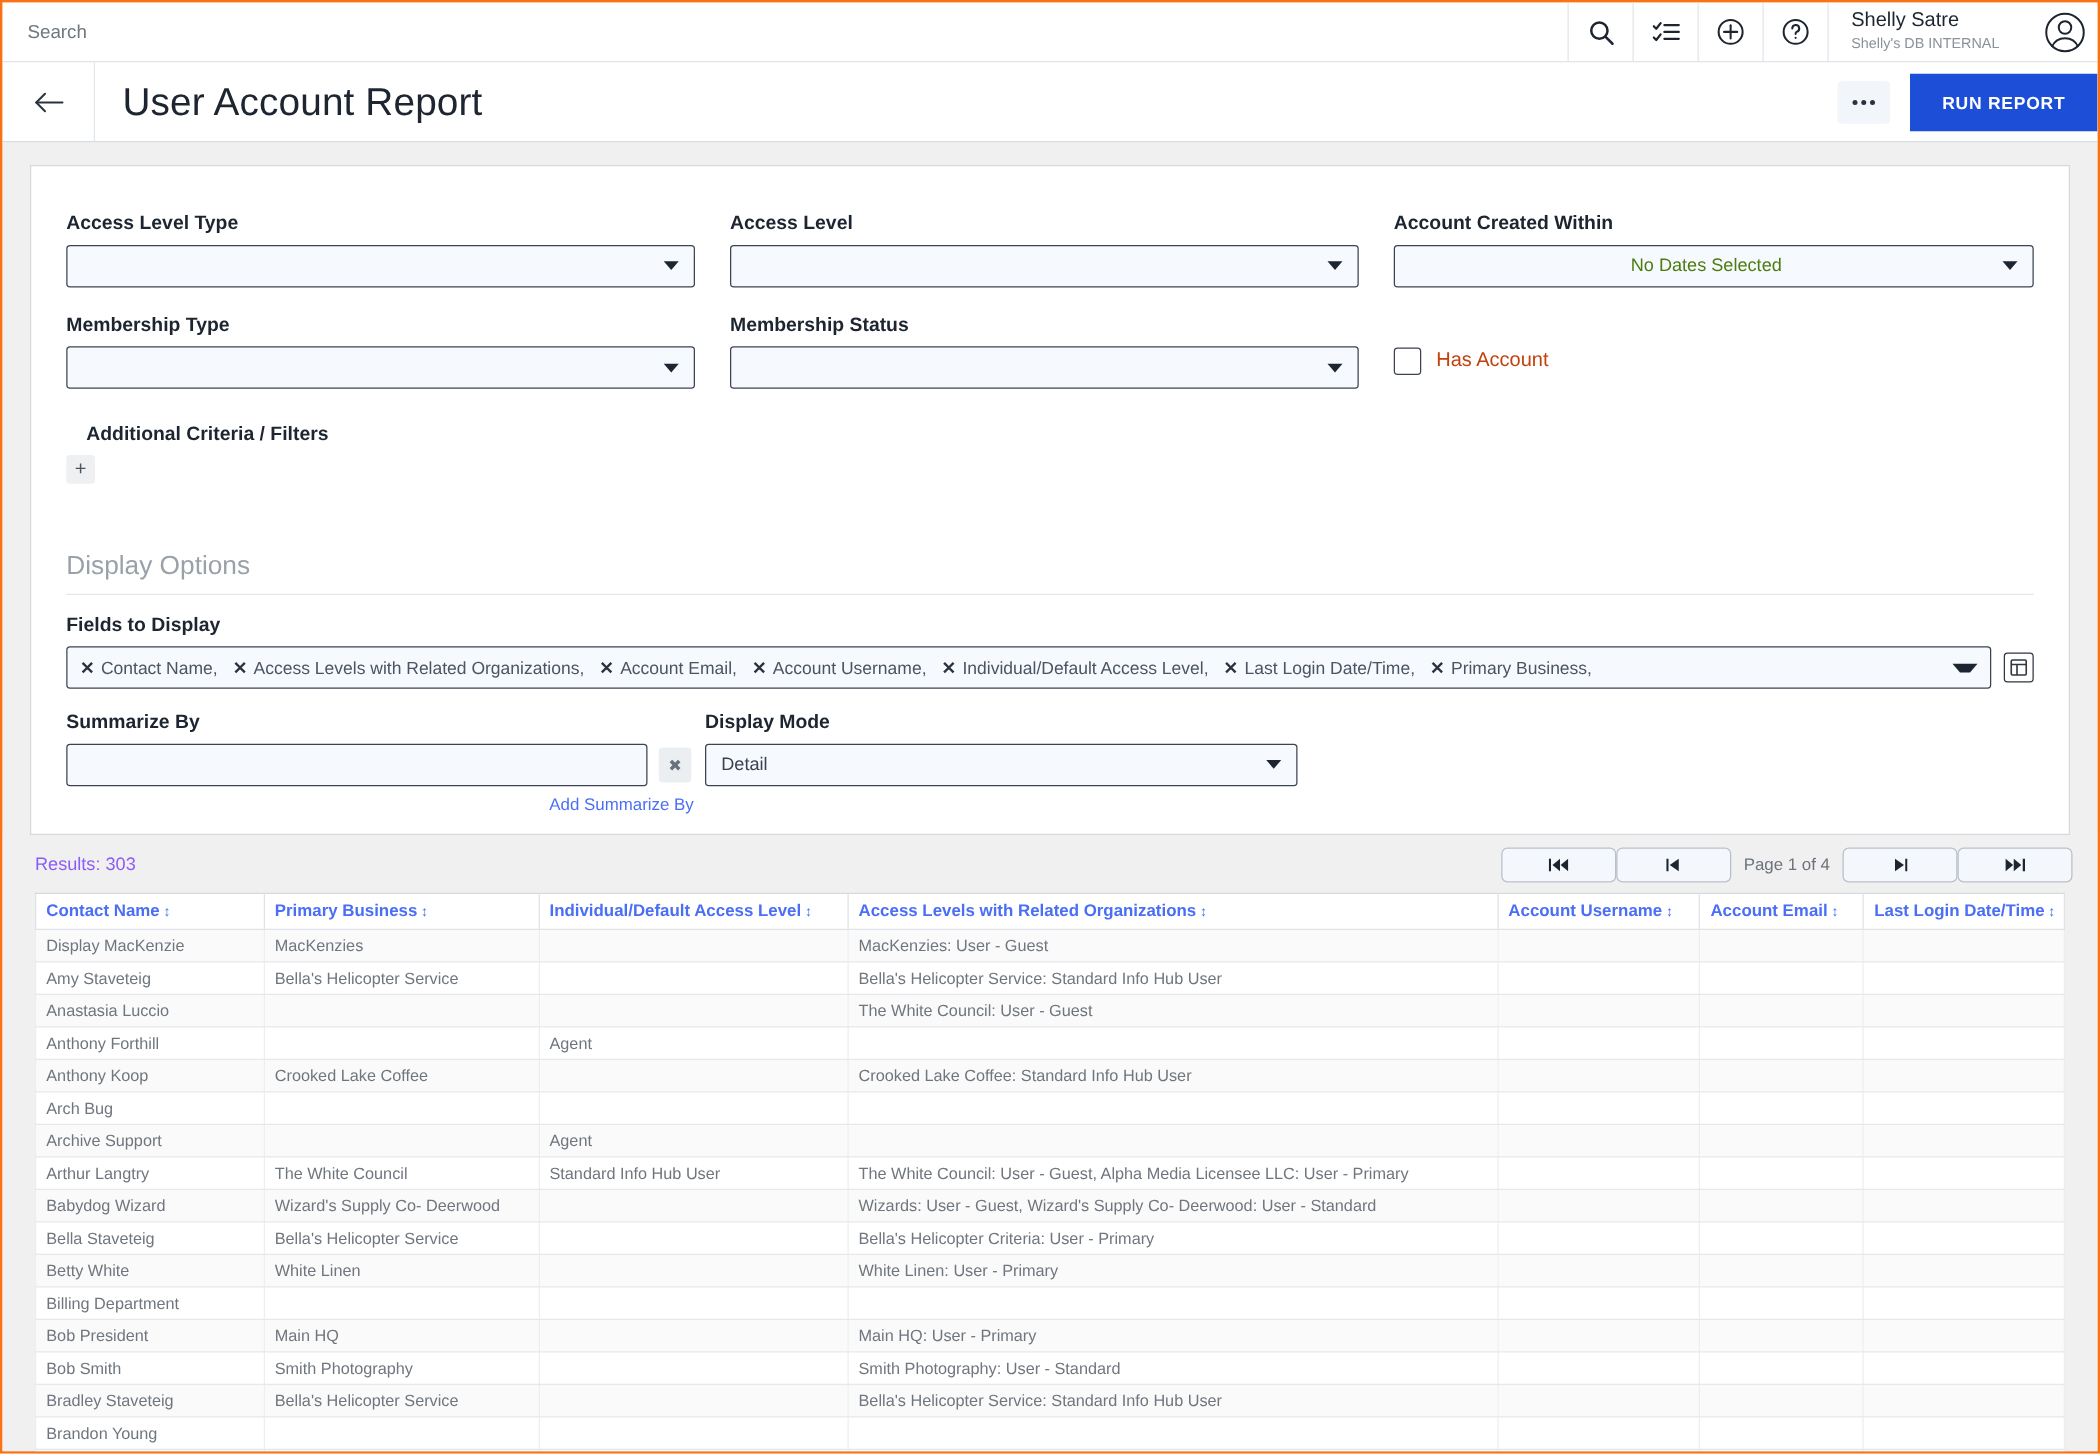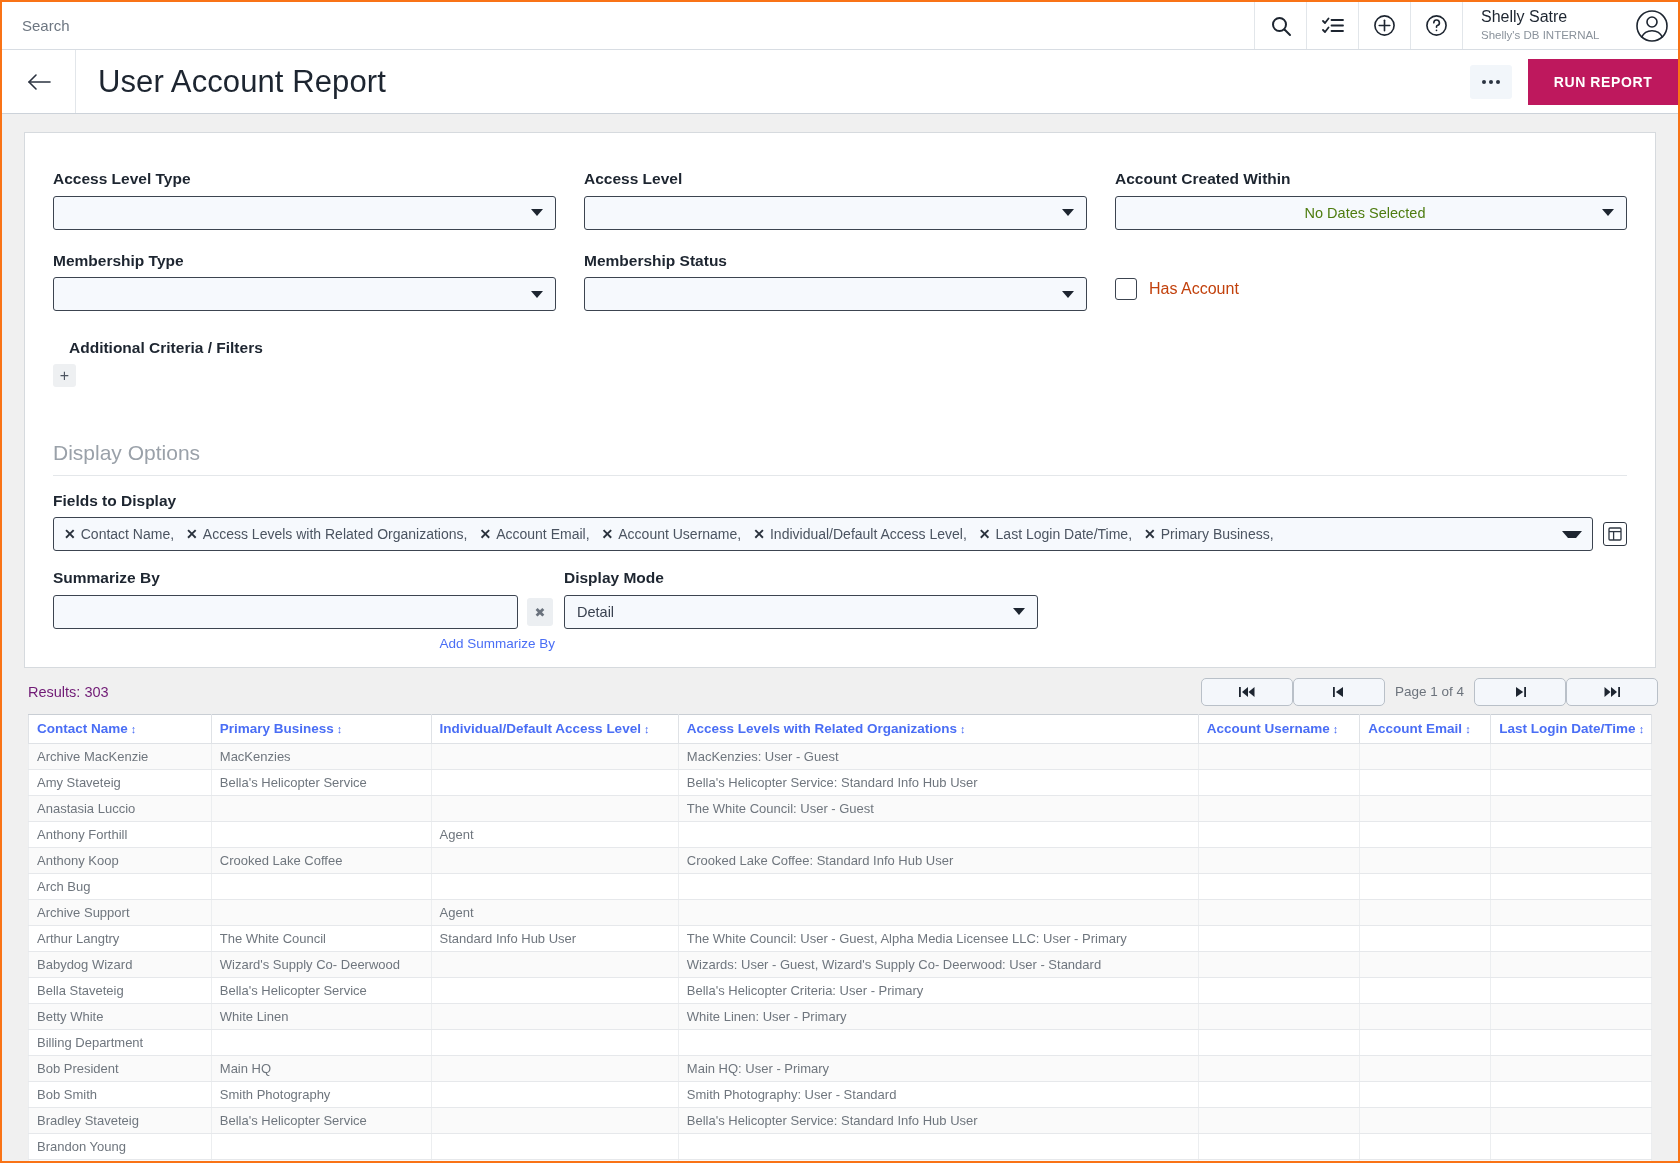--- a/index.html
+++ b/index.html
@@ -82,21 +82,21 @@
   .dots-btn {
     width: 42px; height: 34px;
     background: #f2f6fa;
     border-radius: 3px;
     display: flex; align-items: center; justify-content: center;
     gap: 3px; cursor: pointer;
     margin-right: 16px;
   }
   .dot { width: 4px; height: 4px; border-radius: 50%; background: #2b3340; }
   .run-report-btn {
-    background: #be185d; color: #fff;
+    background: #1d4ed8; color: #fff;
     font-size: 14px; font-weight: bold; letter-spacing: 0.6px;
     height: 46px;
     display: flex; align-items: center; justify-content: center;
     padding: 0 24px;
     min-width: 150px;
     cursor: pointer;
     border: none;
     font-family: "Liberation Sans", sans-serif;
   }
 
@@ -245,21 +245,21 @@
   }
 
   
   .resultsbar {
     display: flex; align-items: center;
     padding: 10px 20px 8px 8px;
     background: #f0f0f0;
     margin: 0 -22px;
     padding-left: 26px;
   }
-  .results-count { font-size: 14.5px; color: #701a75; }
+  .results-count { font-size: 14.5px; color: #8b5cf6; }
   .pager { margin-left: auto; display: flex; align-items: center; gap: 0; }
   .pager-btn {
     width: 92px; height: 28px;
     background: #f4f7fb;
     border: 1px solid #b9c0c8;
     border-radius: 5px;
     display: flex; align-items: center; justify-content: center;
     cursor: pointer;
   }
   .page-indicator {
@@ -554,21 +554,21 @@
               <th><span>Primary Business</span><span class="sort">↕</span></th>
               <th><span>Individual/Default Access Level</span><span class="sort">↕</span></th>
               <th><span>Access Levels with Related Organizations</span><span class="sort">↕</span></th>
               <th><span>Account Username</span><span class="sort">↕</span></th>
               <th><span>Account Email</span><span class="sort">↕</span></th>
               <th><span>Last Login Date/Time</span><span class="sort">↕</span></th>
             </tr>
         </thead>
         <tbody id="table-body">
             <tr>
-              <td>Archive MacKenzie</td>
+              <td>Display MacKenzie</td>
               <td>MacKenzies</td>
               <td></td>
               <td>MacKenzies: User - Guest</td>
               <td></td>
               <td></td>
               <td></td>
             </tr>
             <tr>
               <td>Amy Staveteig</td>
               <td>Bella's Helicopter Service</td>

